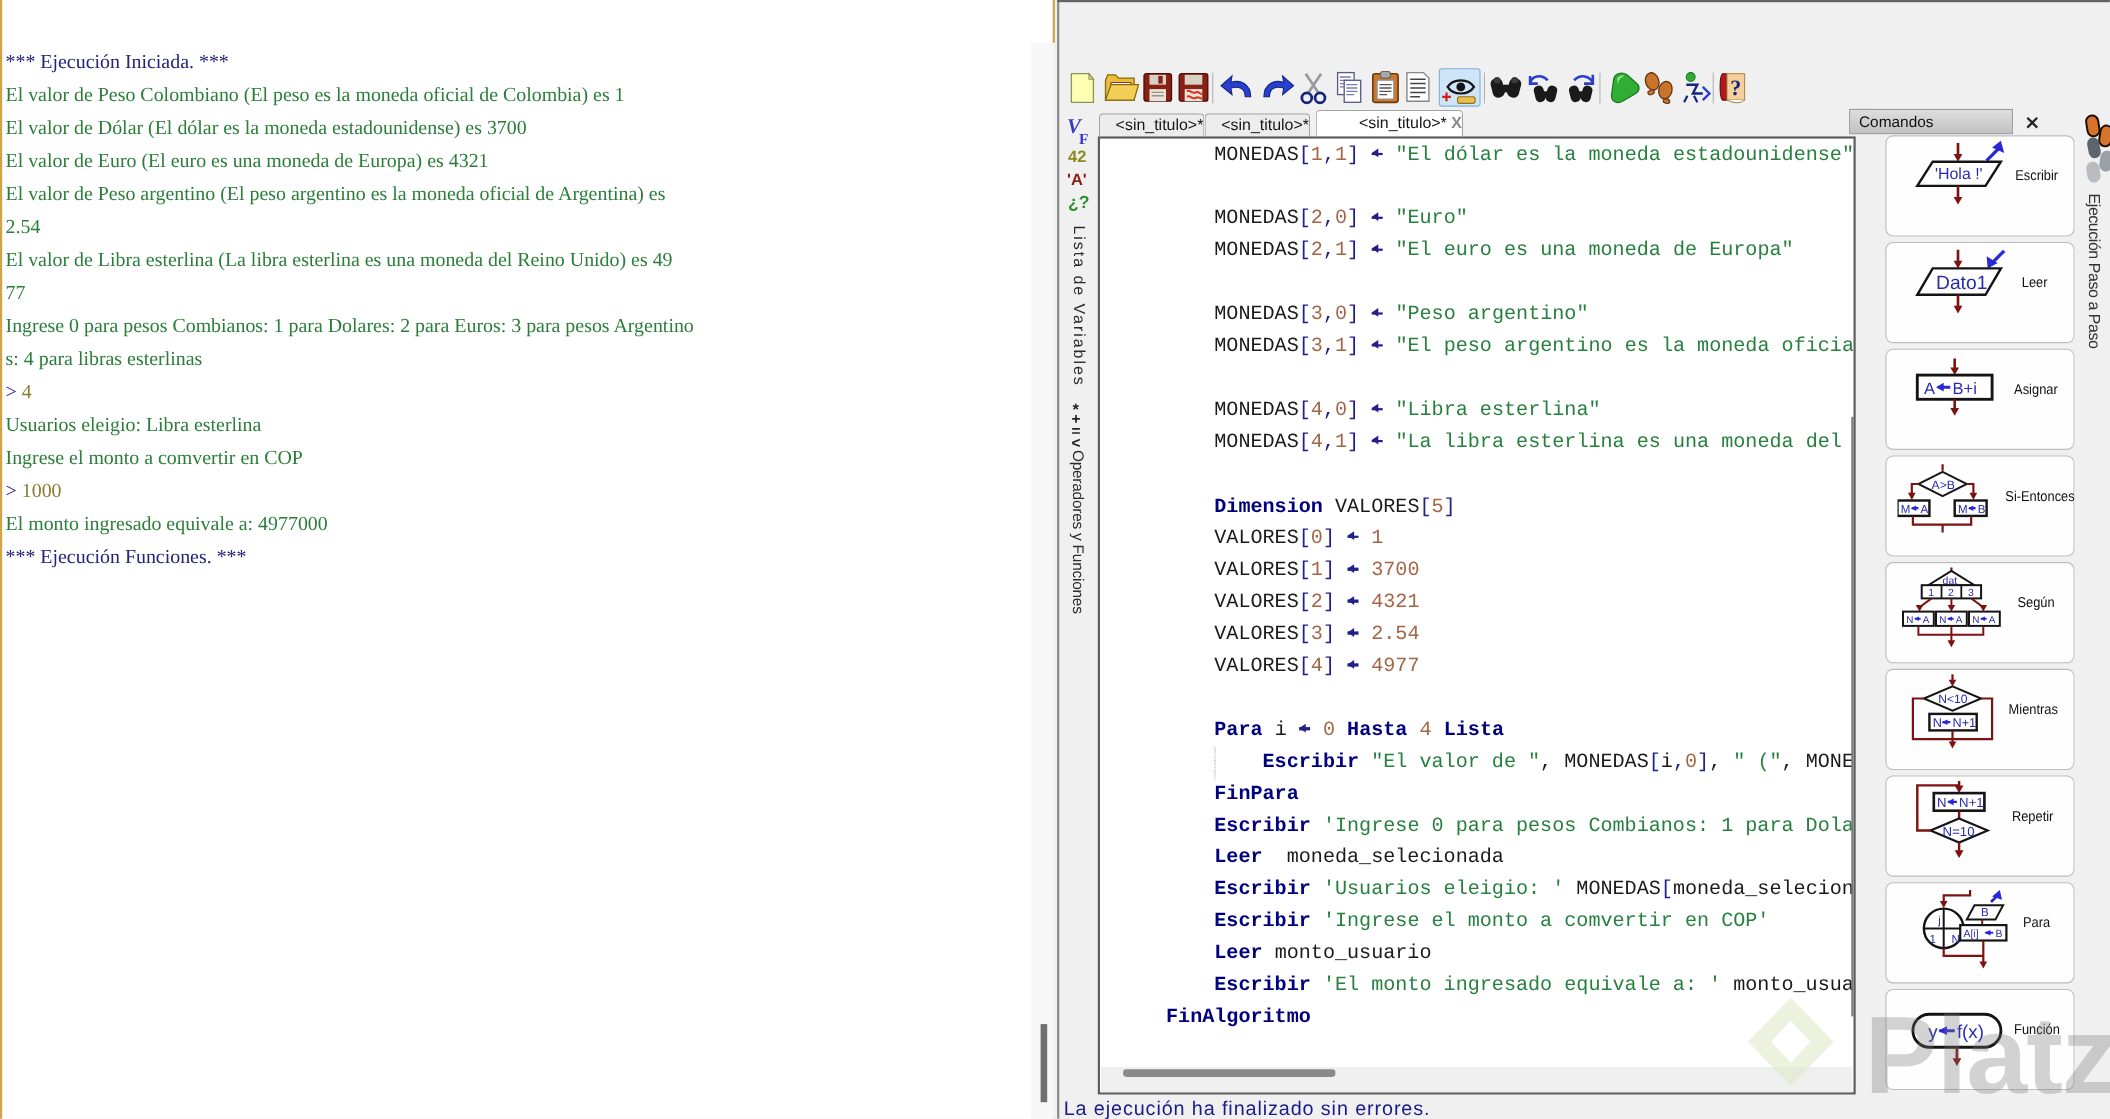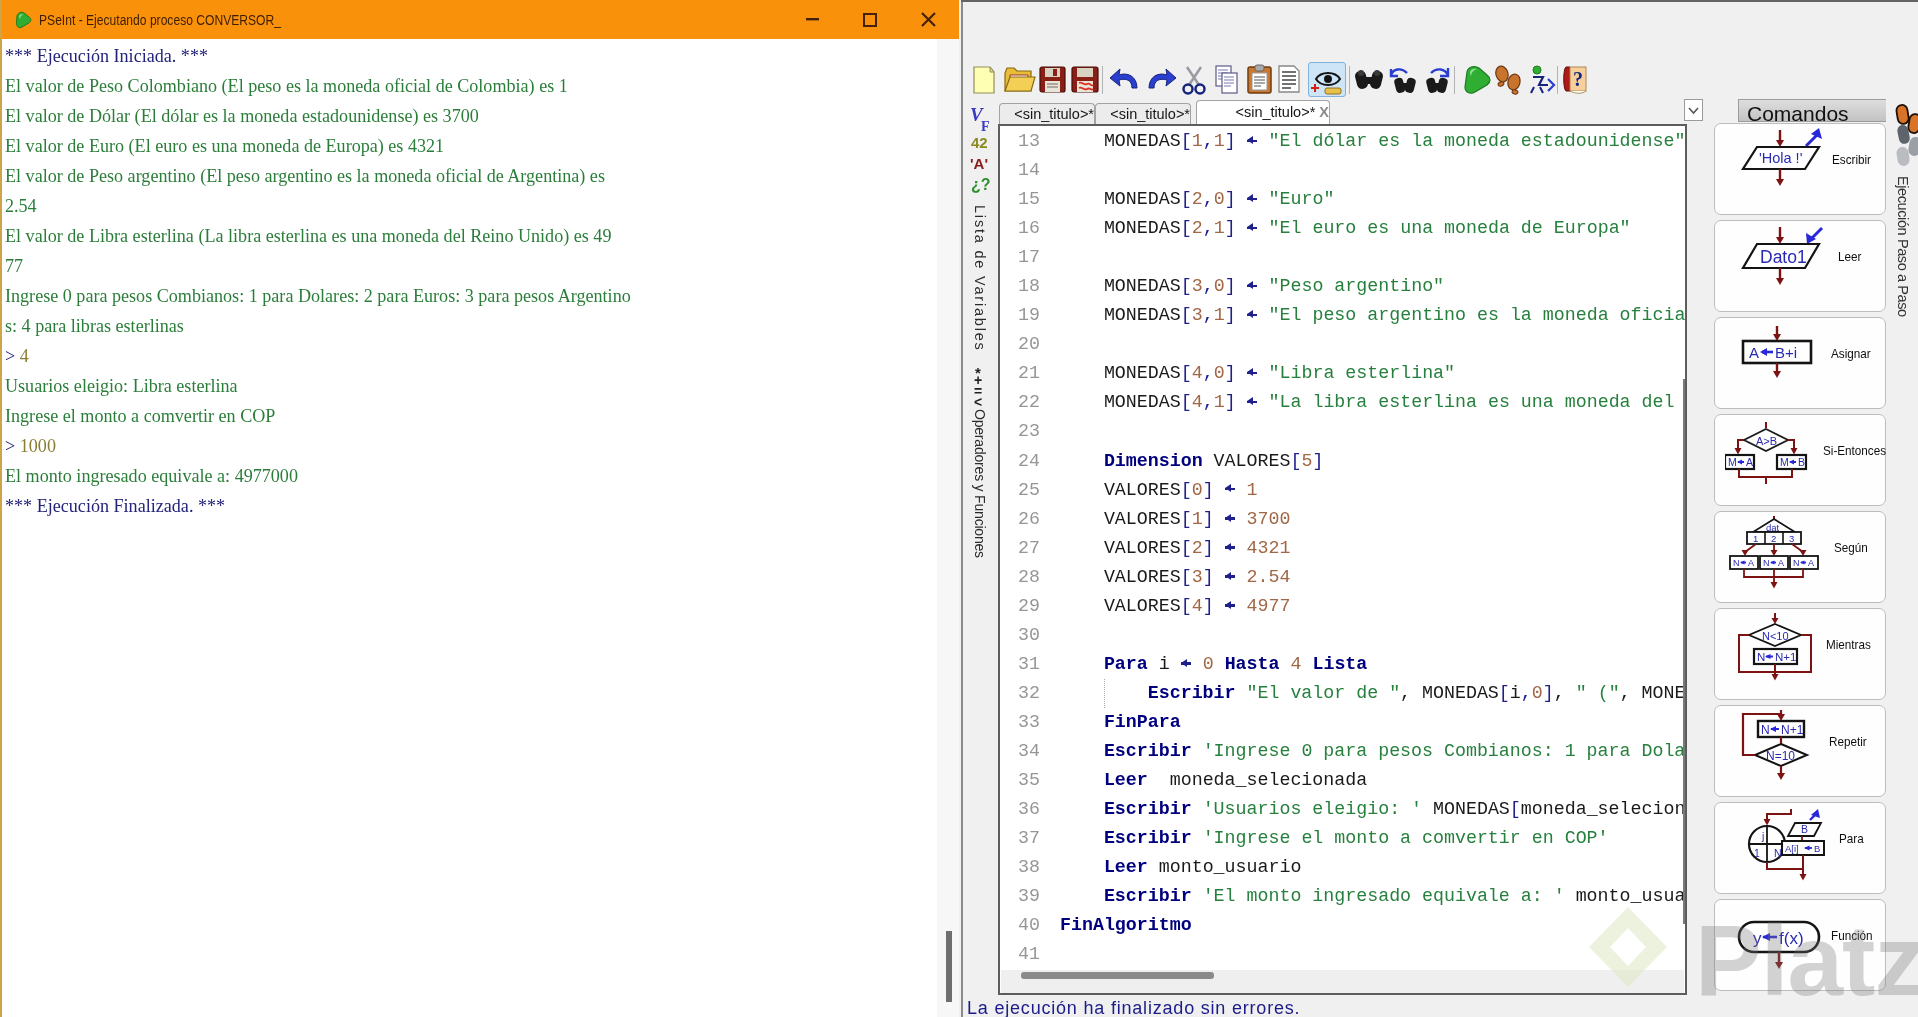--- a/index.html
+++ b/index.html
@@ -41,61 +41,45 @@
 #code .s{color:#27803e}
 #code .n{color:#a26746}
 #code .b{color:#20208c}
 #code .ar{display:inline-block;width:10.97px;height:13px;position:relative}
 #code .ar::before{content:"";position:absolute;left:.5px;right:1px;top:6.5px;height:2.4px;background:#20208c}
 #code .ar::after{content:"";position:absolute;left:0;top:2.9px;width:0;height:0;border-right:6.5px solid #20208c;border-top:4.7px solid transparent;border-bottom:4.7px solid transparent}
 #efoot{position:absolute;left:1px;top:844px;width:683px;height:24px;background:#efefef}
 #ehthumb{position:absolute;left:20px;top:2px;width:193px;height:7px;background:#8a8a8a;border-radius:3px}
 #evthumb{position:absolute;left:683px;top:253px;width:5.5px;height:545px;background:#7a7a7a}
 
-#cmdhead{position:absolute;left:777px;top:99px;width:177px;height:23px;background:linear-gradient(#dedede,#c2c2c2);border:1px solid #9c9c9c;font-size:21px;color:#111}
+#cmdhead{position:absolute;left:720px;top:99px;width:149px;height:23px;background:linear-gradient(#dedede,#c2c2c2);border:1px solid #9c9c9c;font-size:14px;color:#111}
 .card{position:absolute;left:753px;width:172px;height:92px;background:#fefefe;border:1px solid #bdbdbd;border-radius:7px}
 .card .lbl{position:absolute;font-size:13px;color:#101010;transform:scaleX(.9);transform-origin:left;white-space:nowrap}
 
 #rstrip{position:absolute;left:925px;top:99px;width:32px;height:897px;background:#f0f0f0}
 #status{position:absolute;left:6px;top:998px;font-size:18px;letter-spacing:.8px;color:#1b1b8a}
 </style></head>
 <body>
 <div id="lw">
-  <div id="ltitle">
-    <svg class="abs" style="left:12px;top:10px" width="19" height="19">
-        <path d="M3 6 C4 2.5 7 1.5 10 3 L15 7 C17.5 9 17.5 11 15 12.8 L8 17 C5 18.8 2.5 16.5 2.5 13.5 Z" fill="#2fae33" stroke="#1c7a1f" stroke-width="1"></path>
-        <path d="M5 6.5 C5.5 4.5 7.5 3.8 9.5 4.5 C7 5 6 7 6 9.5 Z" fill="#8fe08f"></path>
-      </svg>
-    <div class="txt">PSeInt - Ejecutando proceso CONVERSOR_</div>
-    <svg class="abs" style="left:804px;top:18px" width="13" height="3">
-        <rect width="13" height="2.4" fill="#45200a"></rect>
-      </svg>
-    <svg class="abs" style="left:861px;top:13px" width="14" height="14">
-        <rect x="1" y="1" width="12" height="12" fill="none" stroke="#45200a" stroke-width="2"></rect>
-      </svg>
-    <svg class="abs" style="left:919px;top:12px" width="15" height="15">
-        <path d="M1 1 L14 14 M14 1 L1 14" stroke="#45200a" stroke-width="2.2"></path>
-      </svg>
-  </div>
   <pre id="lconsole"><span class="nb">*** Ejecución Iniciada. ***</span>
 El valor de Peso Colombiano (El peso es la moneda oficial de Colombia) es 1
 El valor de Dólar (El dólar es la moneda estadounidense) es 3700
 El valor de Euro (El euro es una moneda de Europa) es 4321
 El valor de Peso argentino (El peso argentino es la moneda oficial de Argentina) es
 2.54
 El valor de Libra esterlina (La libra esterlina es una moneda del Reino Unido) es 49
 77
 Ingrese 0 para pesos Combianos: 1 para Dolares: 2 para Euros: 3 para pesos Argentino
 s: 4 para libras esterlinas
 <span class="nb">&gt;</span> <span class="inp">4</span>
 Usuarios eleigio: Libra esterlina
 Ingrese el monto a comvertir en COP
 <span class="nb">&gt;</span> <span class="inp">1000</span>
 El monto ingresado equivale a: 4977000
-<span class="nb">*** Ejecución Finalizada. ***</span></pre>
+<span class="nb">*** Ejecución Funciones. ***</span></pre>
   <div id="lsb"></div>
   <div id="lsbthumb"></div>
 </div>
 <div id="rw">
   <div id="rwedge"></div>
     <div id="rwtop"></div>
   <div id="rtools">
     <svg class="ticon" style="left:7px" width="30" height="34">
         <path d="M6 4 L22 4 L26 9 L26 30 L6 30 Z" fill="#ffffb4" stroke="#90905a" stroke-width="1.2"></path>
         <path d="M22 4 L22 9 L26 9 Z" fill="#e0e090" stroke="#90905a" stroke-width="1"></path>
@@ -210,49 +194,20 @@
   <div class="vtext" style="left:11px;top:205px;font-size:14.5px;color:#2b2b2b;letter-spacing:1.8px">Lista de Variables</div>
   <div class="abs" style="left:14px;top:364px;font-size:15px;font-weight:bold;color:#222">*</div>
   <div class="abs" style="left:13px;top:372px;font-size:14px;font-weight:bold;color:#222">+</div>
   <div class="abs" style="left:13px;top:383px;font-size:14px;font-weight:bold;color:#222">=</div>
   <div class="abs" style="left:13px;top:394px;font-size:14px;font-weight:bold;color:#222">&lt;</div>
   <div class="vtext" style="left:11px;top:409px;font-size:14px;color:#2b2b2b;letter-spacing:-.2px">Operadores y Funciones</div>
   <div class="tab" style="left:38px;top:103px;width:96px;height:21px;line-height:21px">&lt;sin_titulo&gt;*</div>
   <div class="tab" style="left:134px;top:103px;width:96px;height:21px;line-height:21px">&lt;sin_titulo&gt;*</div>
   <div class="tab" style="left:235px;top:100px;width:134px;height:24px;line-height:23px;background:#fff">&lt;sin_titulo&gt;* <b style="color:#8a8a8a">X</b></div>
   <div id="editor">
-    <pre id="gutter">13
-14
-15
-16
-17
-18
-19
-20
-21
-22
-23
-24
-25
-26
-27
-28
-29
-30
-31
-32
-33
-34
-35
-36
-37
-38
-39
-40
-41</pre>
     <pre id="code">    MONEDAS<span class="b">[</span><span class="n">1</span><span class="b">,</span><span class="n">1</span><span class="b">]</span> <span class="ar"></span> <span class="s">"El dólar es la moneda estadounidense"</span>
 
     MONEDAS<span class="b">[</span><span class="n">2</span><span class="b">,</span><span class="n">0</span><span class="b">]</span> <span class="ar"></span> <span class="s">"Euro"</span>
     MONEDAS<span class="b">[</span><span class="n">2</span><span class="b">,</span><span class="n">1</span><span class="b">]</span> <span class="ar"></span> <span class="s">"El euro es una moneda de Europa"</span>
 
     MONEDAS<span class="b">[</span><span class="n">3</span><span class="b">,</span><span class="n">0</span><span class="b">]</span> <span class="ar"></span> <span class="s">"Peso argentino"</span>
     MONEDAS<span class="b">[</span><span class="n">3</span><span class="b">,</span><span class="n">1</span><span class="b">]</span> <span class="ar"></span> <span class="s">"El peso argentino es la moneda oficial de Argentina"</span>
 
     MONEDAS<span class="b">[</span><span class="n">4</span><span class="b">,</span><span class="n">0</span><span class="b">]</span> <span class="ar"></span> <span class="s">"Libra esterlina"</span>
     MONEDAS<span class="b">[</span><span class="n">4</span><span class="b">,</span><span class="n">1</span><span class="b">]</span> <span class="ar"></span> <span class="s">"La libra esterlina es una moneda del Reino Unido"</span>

